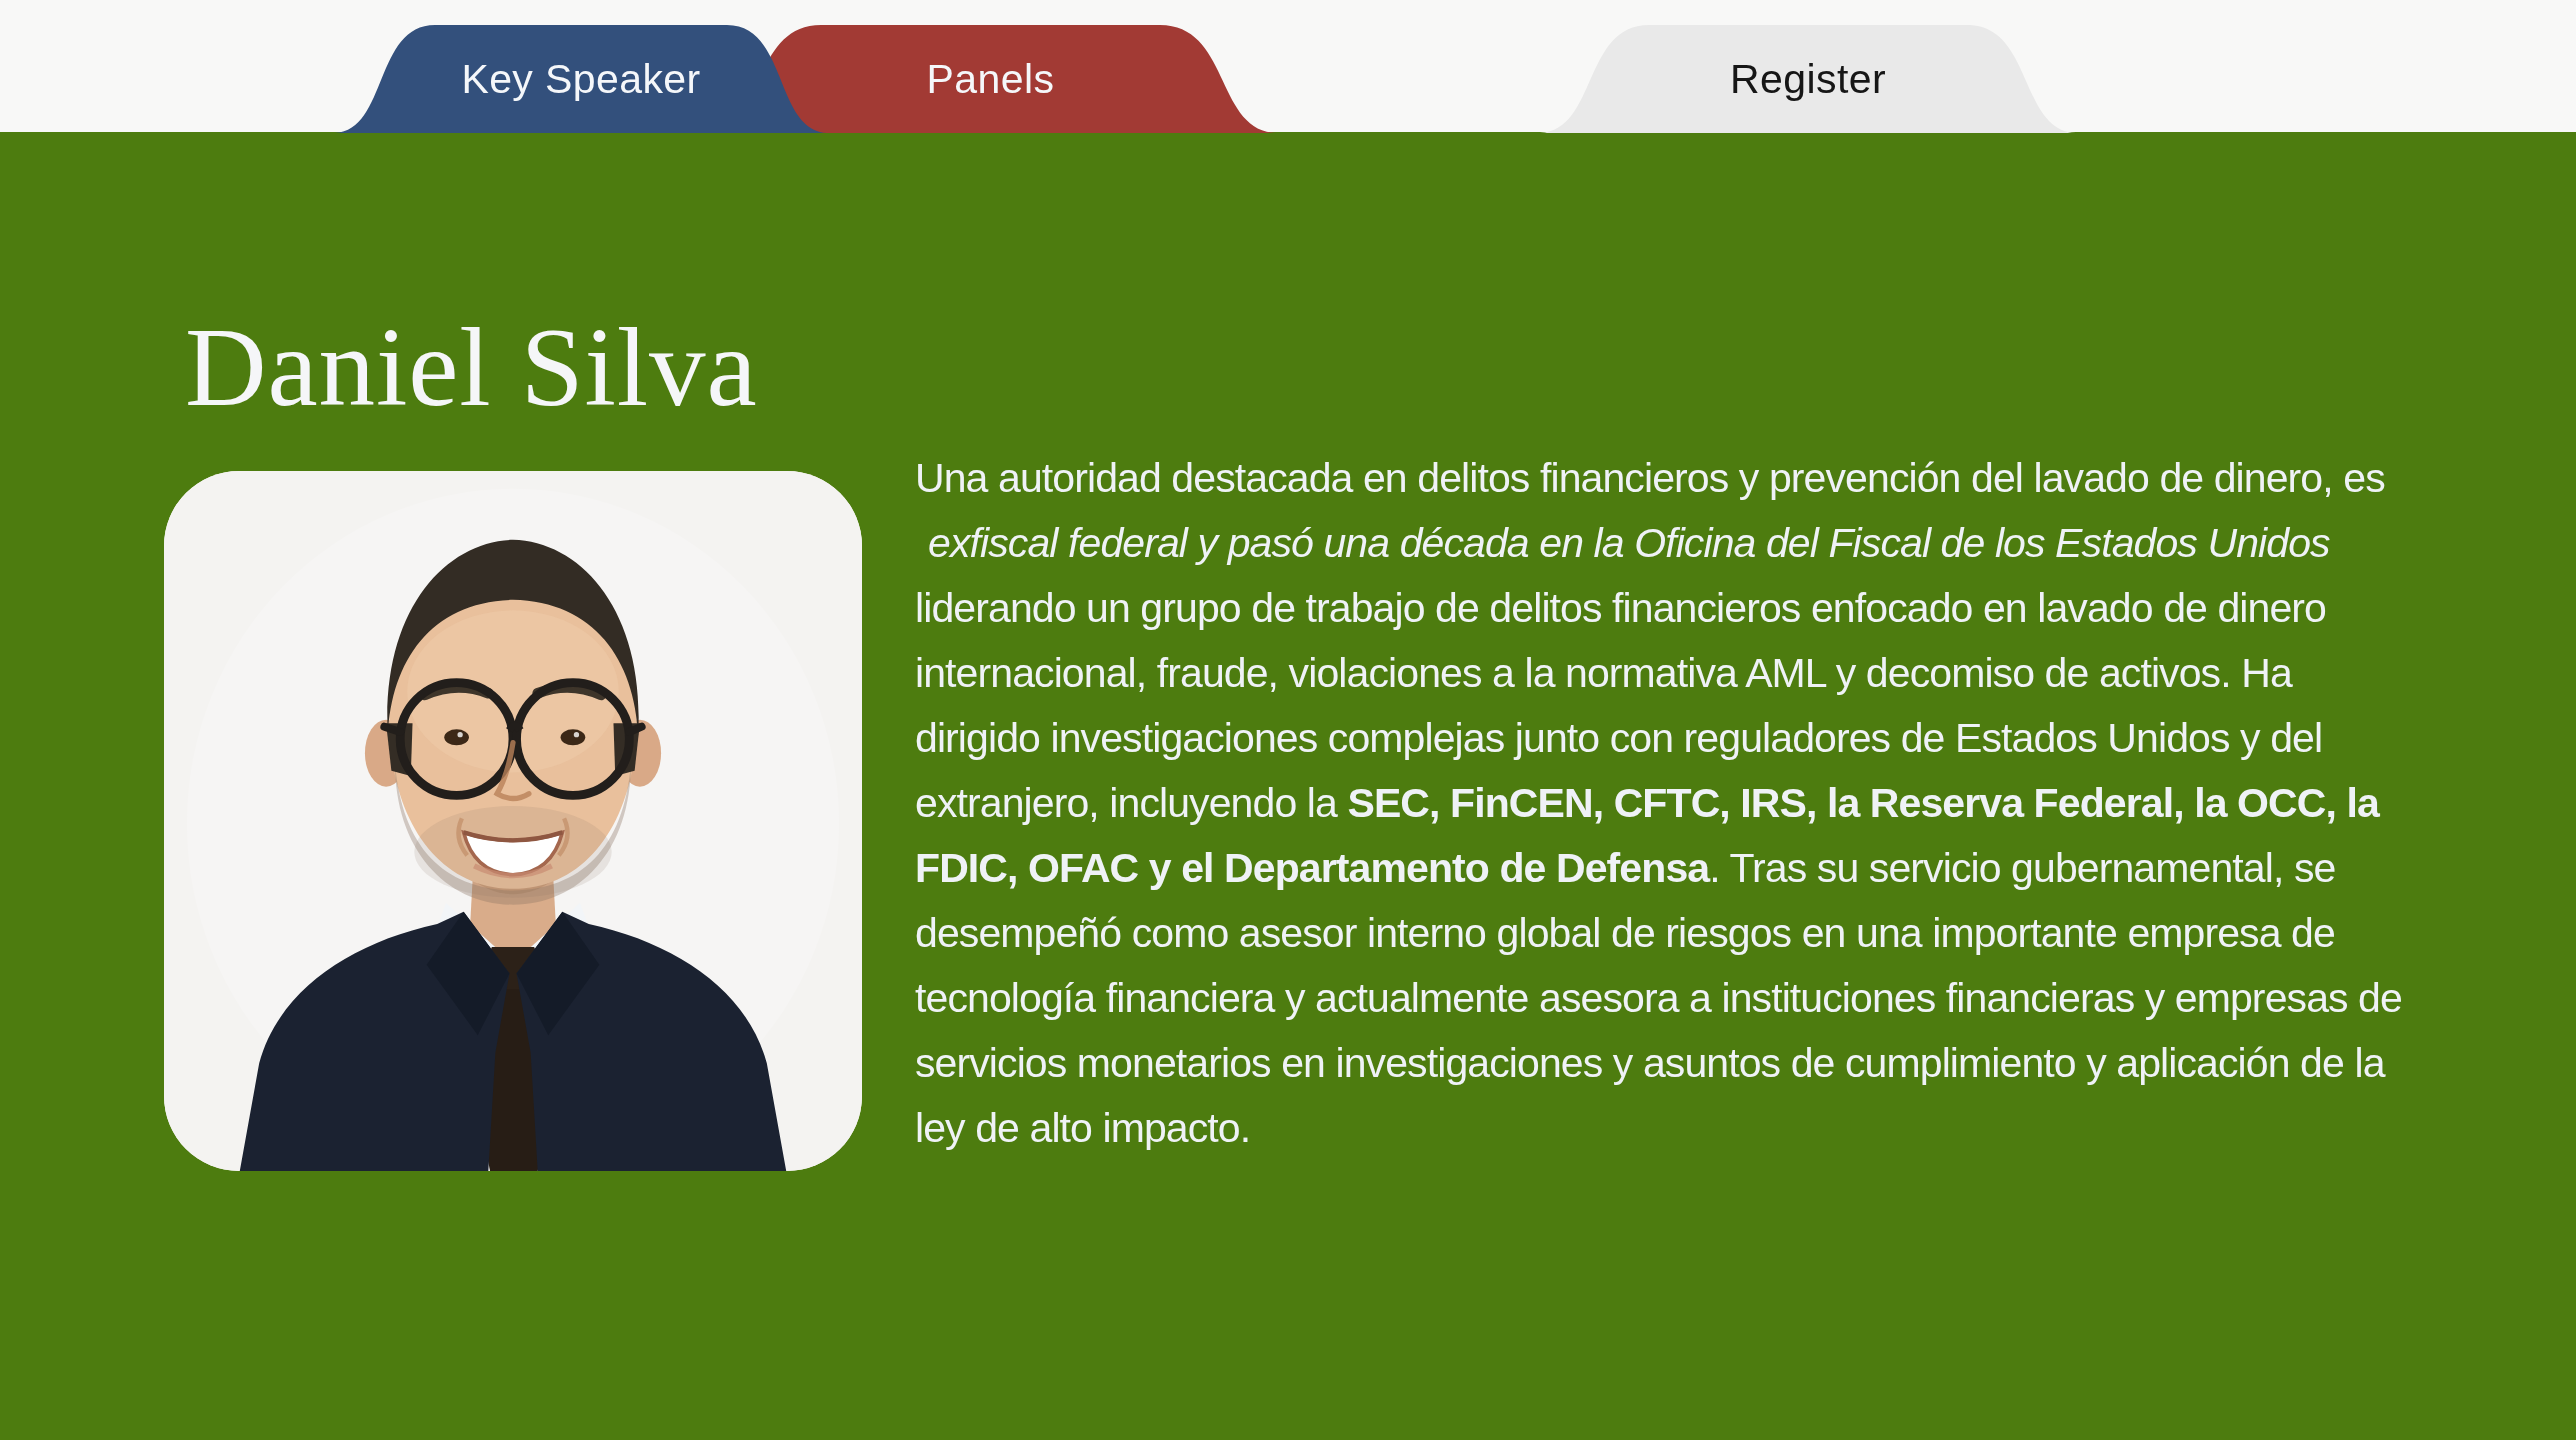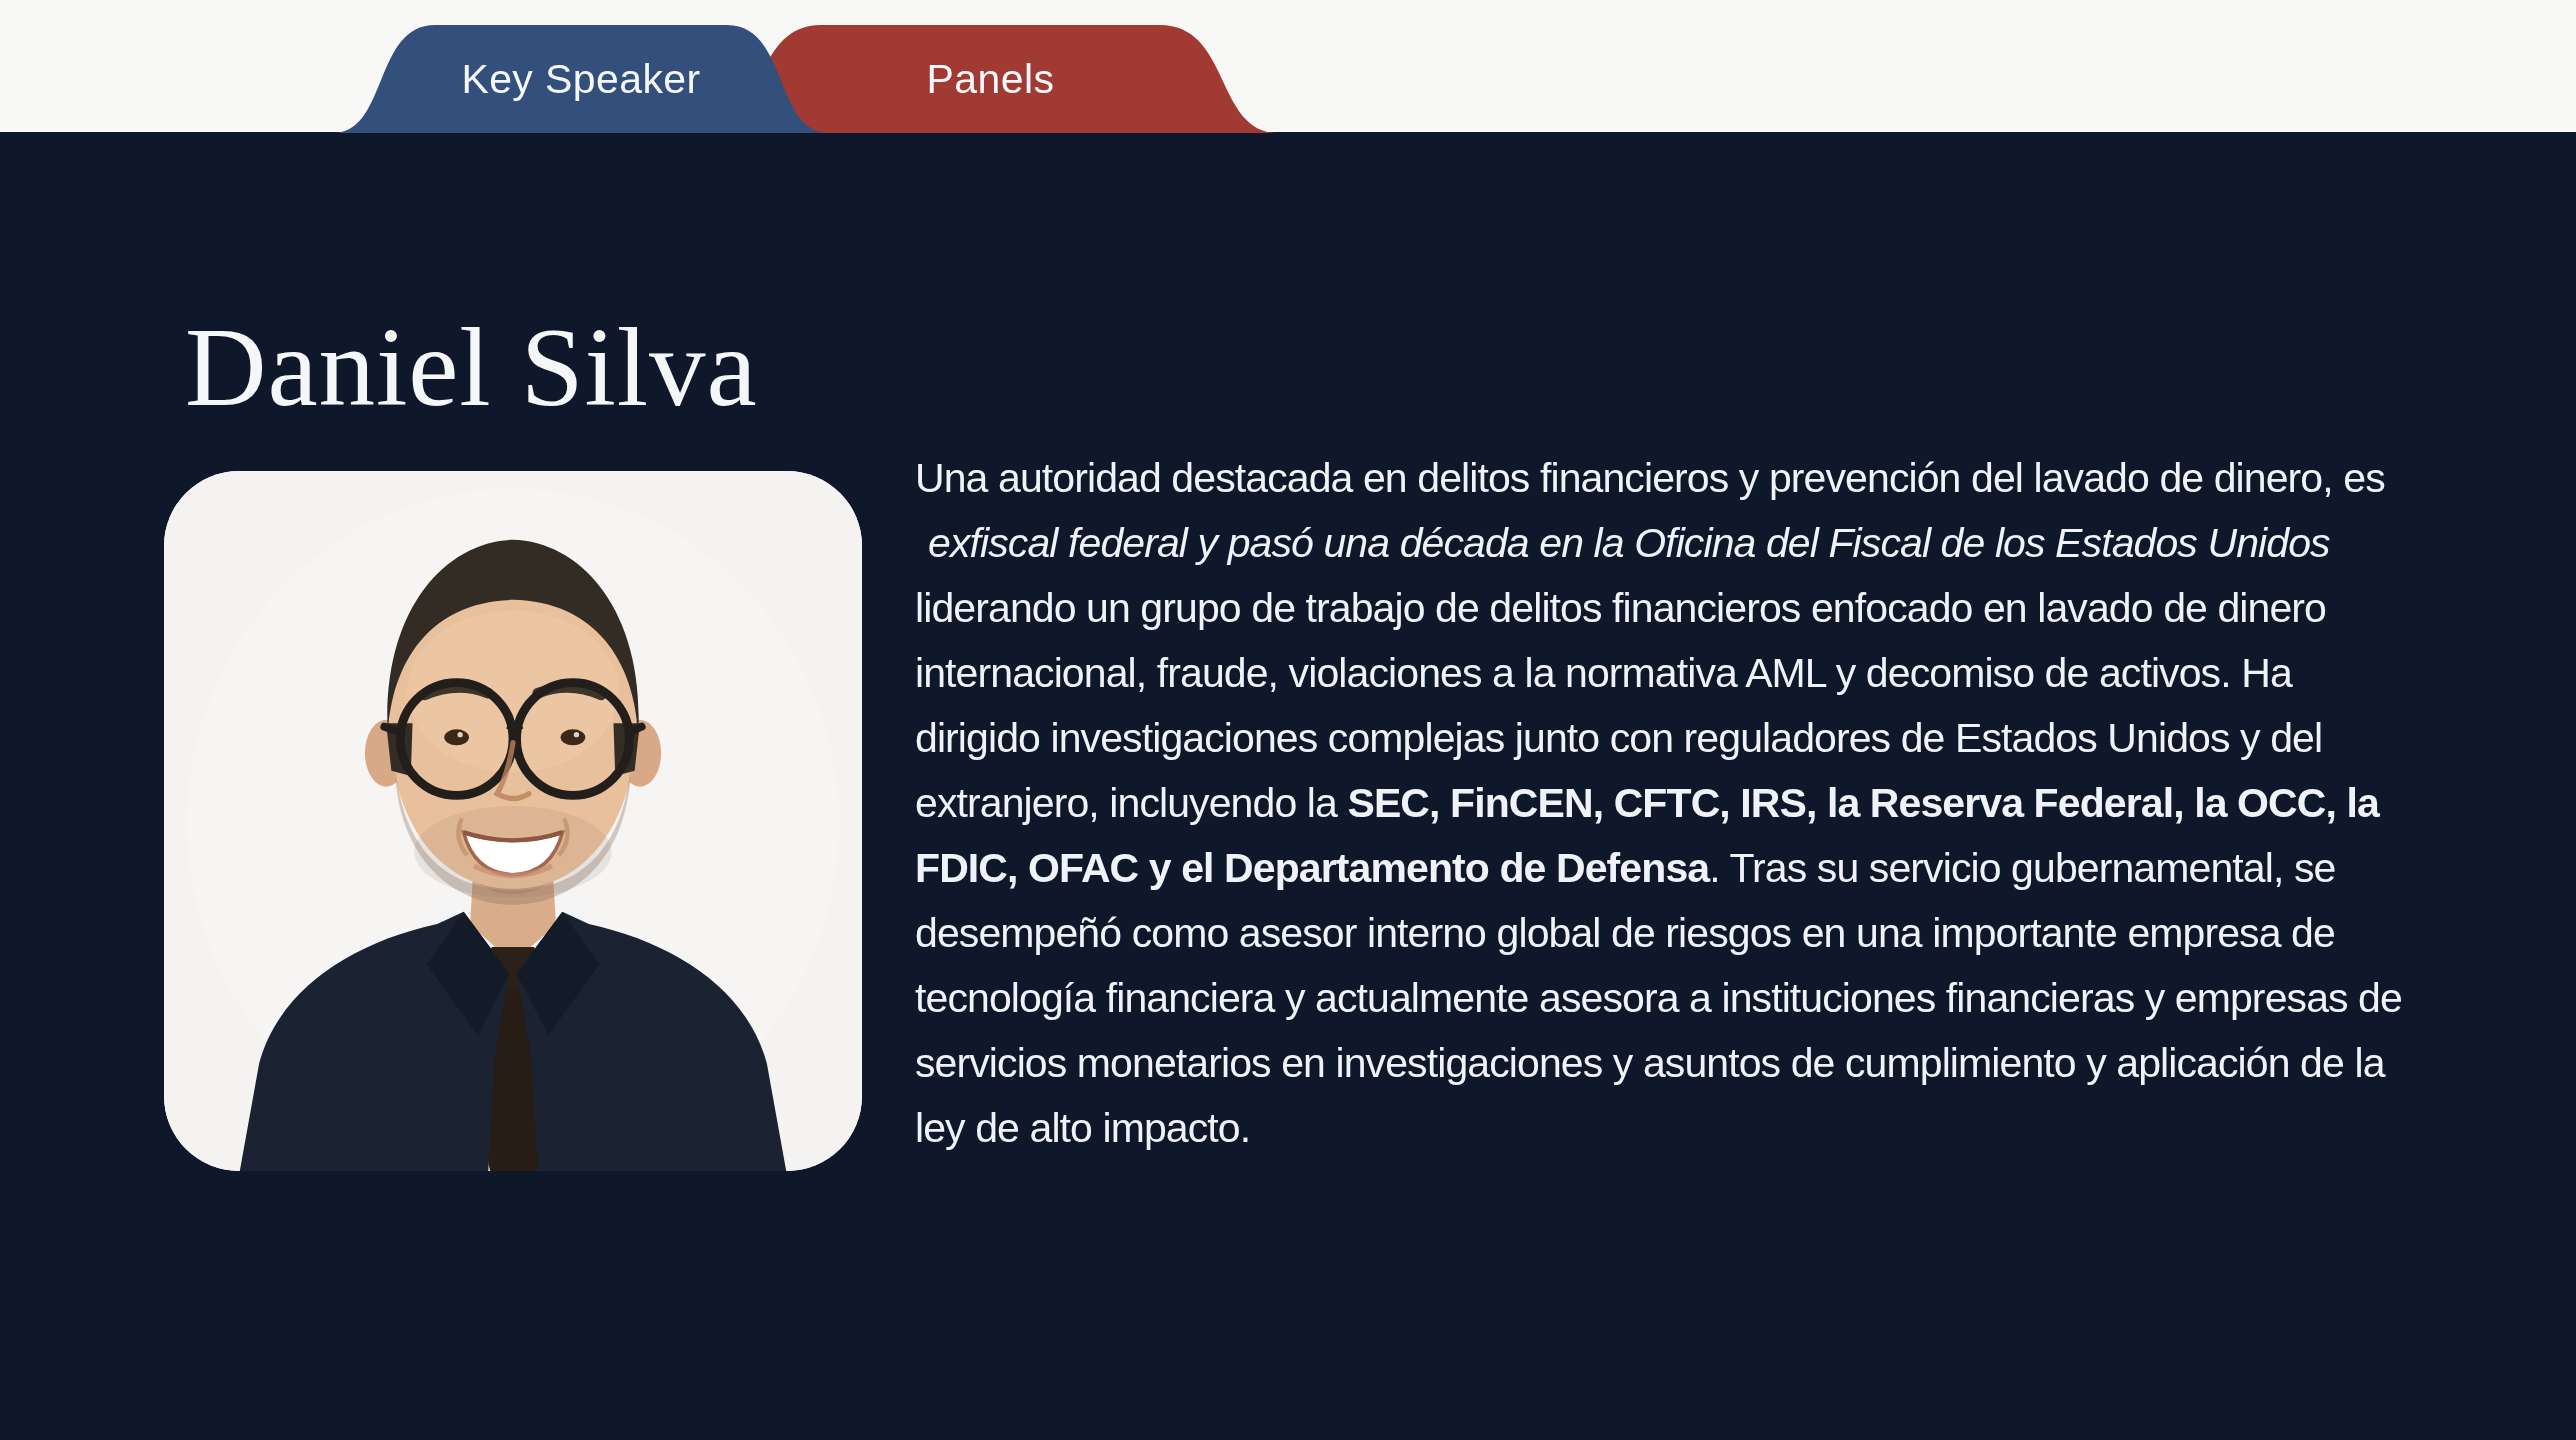--- a/index.html
+++ b/index.html
@@ -22,21 +22,21 @@
     display:flex;align-items:center;justify-content:center;
     font-size:41px;letter-spacing:0.4px;color:#F5F7FA;
   }
   .tab-key-speaker{left:335px;width:492px;z-index:40;}
   .tab-panels{left:705px;width:571px;z-index:30;}
   .tab-networking{left:1131px;width:552px;z-index:20;}
   .tab-register{left:1540px;width:536px;z-index:10;}
   
   .main{
     position:absolute;left:0;top:132px;width:2576px;height:1308px;
-    background:#0f172a;
+    background:#4d7c0f;
   }
   .page-title{
     position:absolute;left:185px;top:97px;   
     font-family:"Liberation Serif",serif;
     font-size:113px;line-height:1.1;font-weight:400;
     color:#F5F6F8;letter-spacing:0.9px;
   }
   .photo-card{
     position:absolute;left:164px;top:339px;   
     width:698px;height:700px;border-radius:75px;overflow:hidden;
@@ -66,20 +66,26 @@
   </div>
 
   <div class="tab tab-panels">
     <svg viewBox="0 0 600 122" preserveAspectRatio="none">
       <path d="M0,122 C64,119 48,0 122,0 L478,0 C552,0 536,119 600,122 Z" fill="#A23A34"></path>
     </svg>
     <span class="tab-label" style="color: rgb(245, 247, 250);">Panels</span>
   </div>
 
 
+  <div class="tab tab-register">
+    <svg viewBox="0 0 600 122" preserveAspectRatio="none">
+      <path d="M0,122 C64,119 48,0 122,0 L478,0 C552,0 536,119 600,122 Z" fill="#E9E9E9"></path>
+    </svg>
+    <span class="tab-label" style="color: rgb(22, 22, 22);">Register</span>
+  </div>
 
 </div>
 
 <div class="main">
 
   <h1 class="page-title">Daniel Silva</h1>
 
   <div class="photo-card">
 
     <svg viewBox="0 0 792 794">

